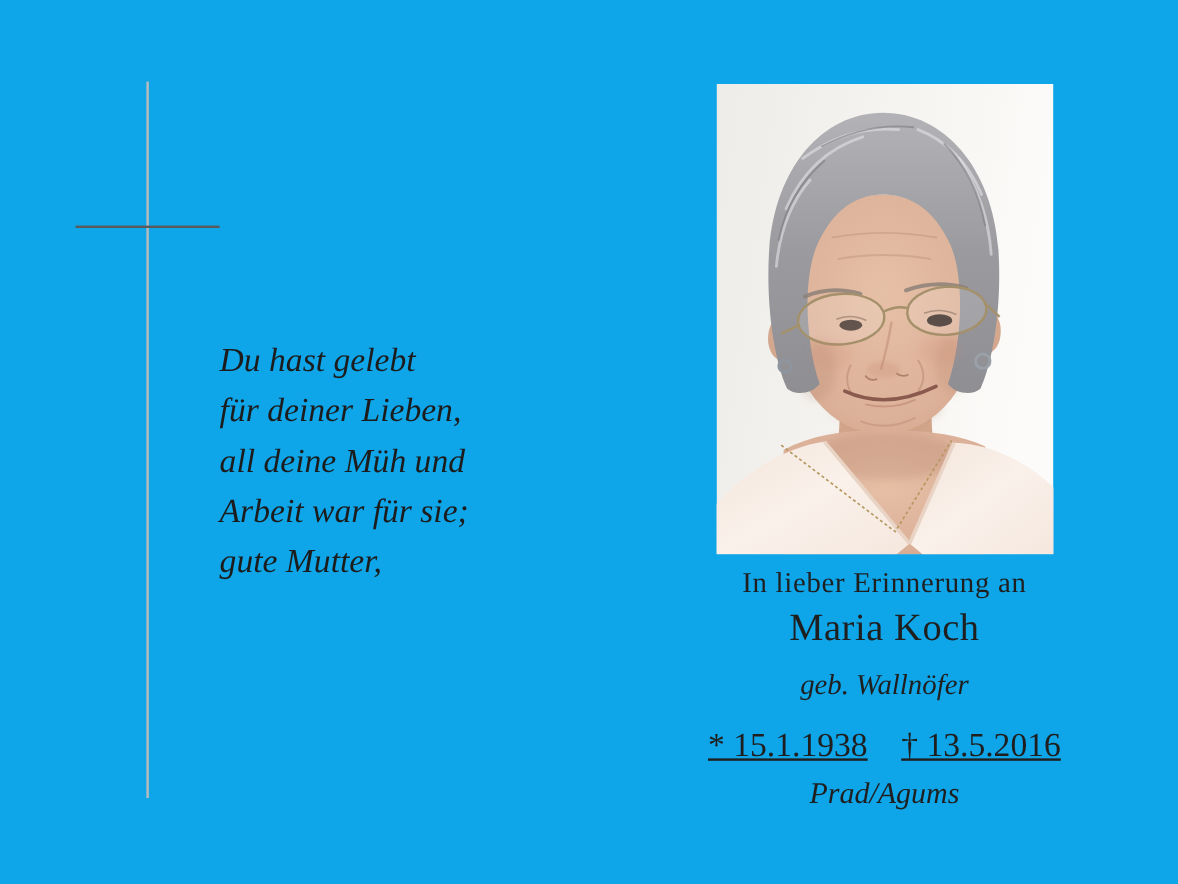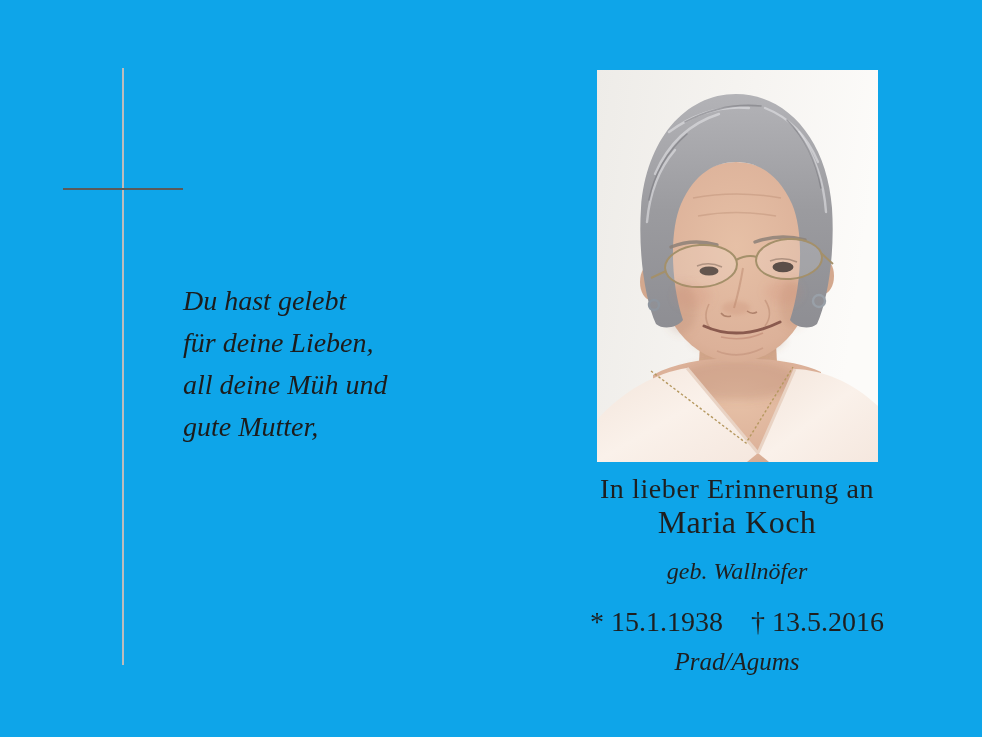--- a/index.html
+++ b/index.html
@@ -34,41 +34,42 @@
 
   
   .photo {
     position: absolute; left: 597px; top: 70px;
     width: 281px; height: 392px; overflow: hidden;
   }
   .photo svg { display: block; width: 281px; height: 392px; }
 
   
   .mem { position: absolute; left: 552px; width: 370px; text-align: center; white-space: nowrap; }
-  .mem-intro  { top: 473px; font-size: 28px; letter-spacing: 0.6px; }
+  .mem-intro  { top: 473px; font-size: 24px; letter-spacing: 0.6px; }
   .mem-name   { top: 506px; font-size: 32px; letter-spacing: 0.5px; line-height: 1; }
   .mem-maiden { top: 557px; font-size: 24px; font-style: italic; line-height: 1.2; }
   .mem-dates  { top: 605px; font-size: 28px; line-height: 1.2;
-                display: flex; justify-content: center; gap: 28px; }
+                display: flex; justify-content: center; gap: 28px; text-decoration: underline; }
   .mem-place  { top: 647px; font-size: 25px; font-style: italic; line-height: 1.2; text-align: center; }
 </style>
 </head>
 <body>
 
 <div class="card">
 
   <div>
     <div class="cross-v"></div>
     <div class="cross-h"></div>
   </div>
 
   <div class="poem">
     <div>Du hast gelebt</div>
-    <div>für deine Lieben,</div>
+    <div>für deiner Lieben,</div>
     <div>all deine Müh und</div>
+    <div>Arbeit war für sie;</div>
     <div>gute Mutter,</div>
   </div>
 
   <div class="photo" role="img" aria-label="Portrait of an elderly woman with combed-back gray hair, wire-rim glasses, small earrings and a pale pink v-neck top">
     <svg viewBox="0 0 281 392" xmlns="http://www.w3.org/2000/svg">
       <defs>
         <linearGradient id="pbg" x1="0" y1="0" x2="1" y2="0.2">
           <stop offset="0" stop-color="#eeece8"></stop>
           <stop offset="0.55" stop-color="#f6f4f1"></stop>
           <stop offset="1" stop-color="#fcfbf9"></stop>

